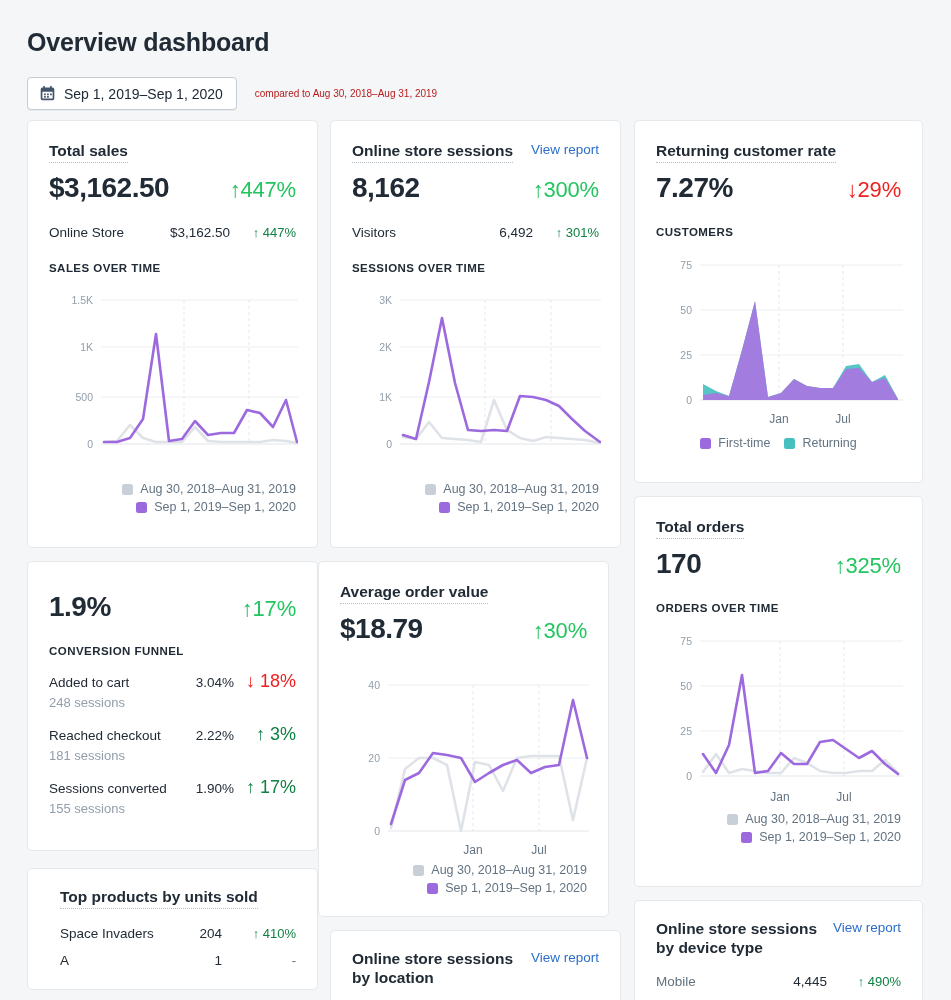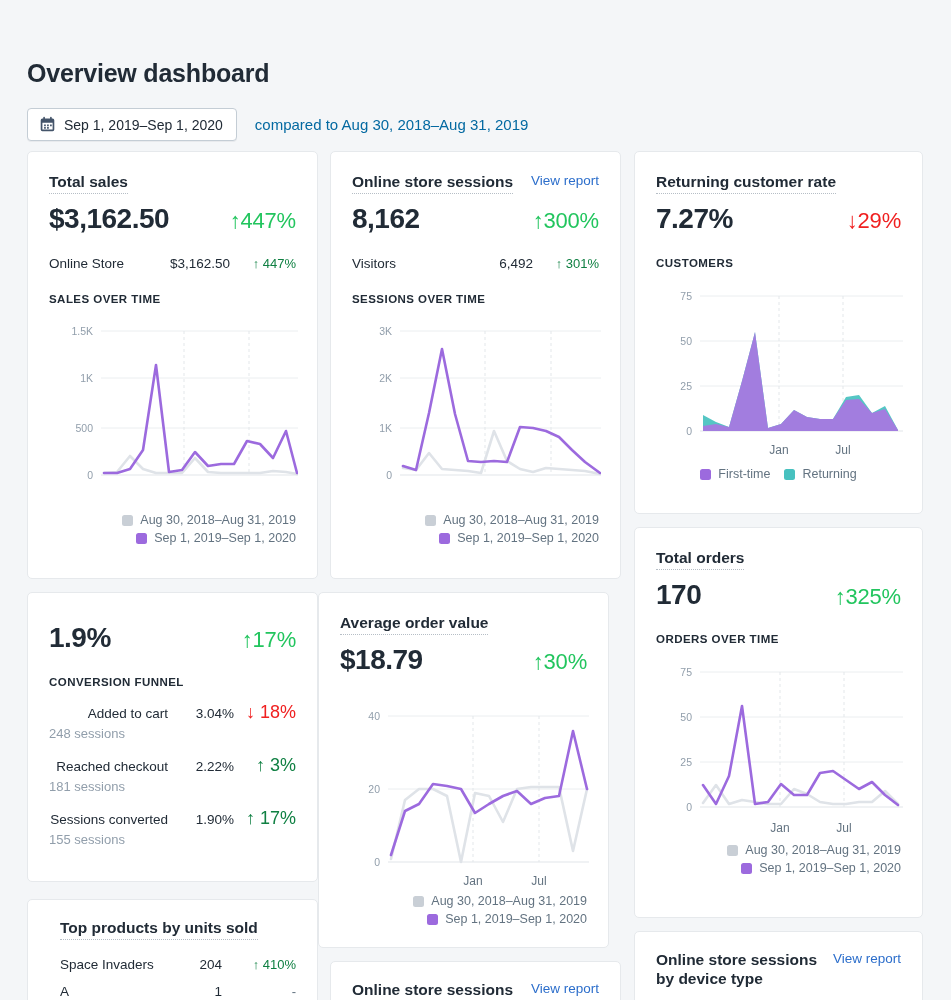--- a/index.html
+++ b/index.html
@@ -4,21 +4,21 @@
 <style>
   * { box-sizing: border-box; margin: 0; padding: 0; }
   html, body {
     width: 951px;
     height: 1000px;
     overflow: hidden;
     background: #f4f6f8;
     font-family: "Liberation Sans", sans-serif;
     -webkit-font-smoothing: antialiased;
   }
-  .page { width: 951px; height: 887px; position: relative; margin-top: 31px; }
+  .page { width: 951px; height: 887px; position: relative; }
 
   .page-title {
     position: absolute;
     left: 27px; top: 28px;
     font-size: 25px;
     font-weight: bold;
     color: #212b36;
     letter-spacing: -0.2px;
   }
 
@@ -35,22 +35,22 @@
     background: #ffffff;
     border: 1px solid #c4cdd5;
     border-radius: 4px;
     padding: 7px 13px 7px 11px;
     box-shadow: 0 1px 0 rgba(22,29,37,0.05);
     cursor: pointer;
   }
   .date-btn-label { font-size: 14px; color: #212b36; }
   .cal-icon { display: block; width: 17px; height: 17px; }
   .compare-text {
-    font-size: 15px;
-    color: #0369a1;
+    font-size: 10px;
+    color: #b91c1c;
     margin-left: 18px;
   }
 
   .card {
     position: absolute;
     background: #ffffff;
     border: 1px solid #e6e9ec;
     border-radius: 5px;
     box-shadow: 0 0 0 0 rgba(0,0,0,0);
     overflow: hidden;
@@ -148,21 +148,21 @@
     gap: 14px;
   }
 
   .funnel-row {
     margin-top: 14px;
     display: flex;
     align-items: baseline;
     font-size: 13.5px;
     color: #212b36;
   }
-  .funnel-name { flex: 1 1 auto; text-align: right; }
+  .funnel-name { flex: 1 1 auto; }
   .funnel-pct { width: 66px; text-align: right; }
   .funnel-delta { width: 62px; text-align: right; font-size: 18px; }
   .funnel-sub {
     font-size: 13px;
     color: #919eab;
     margin-top: 3px;
   }
 
   .list-row {
     display: flex;

